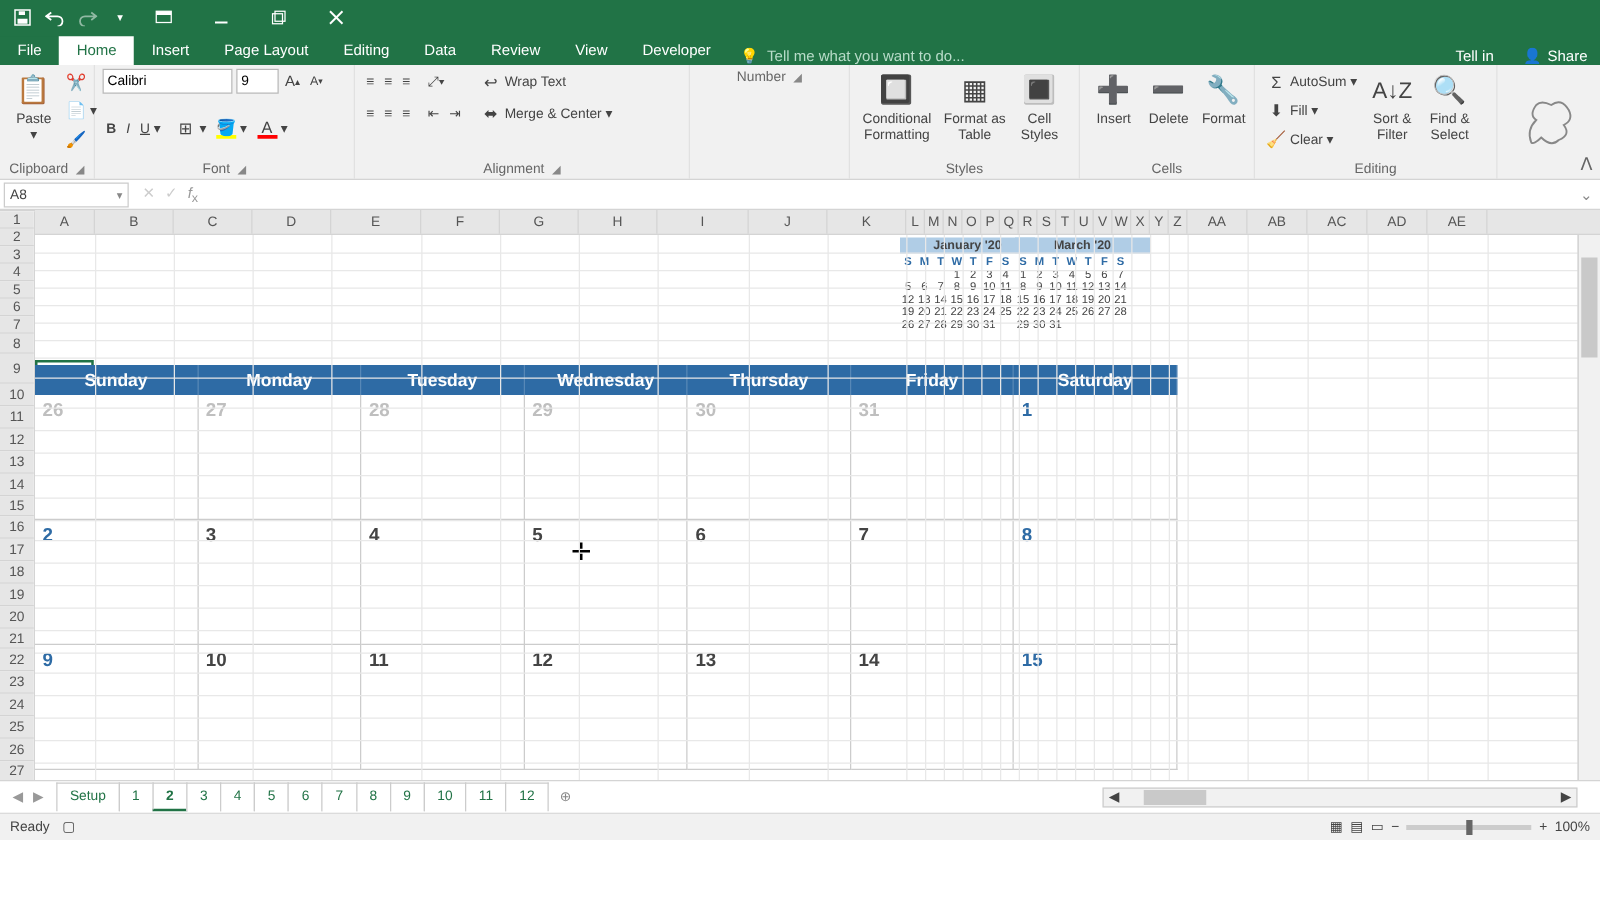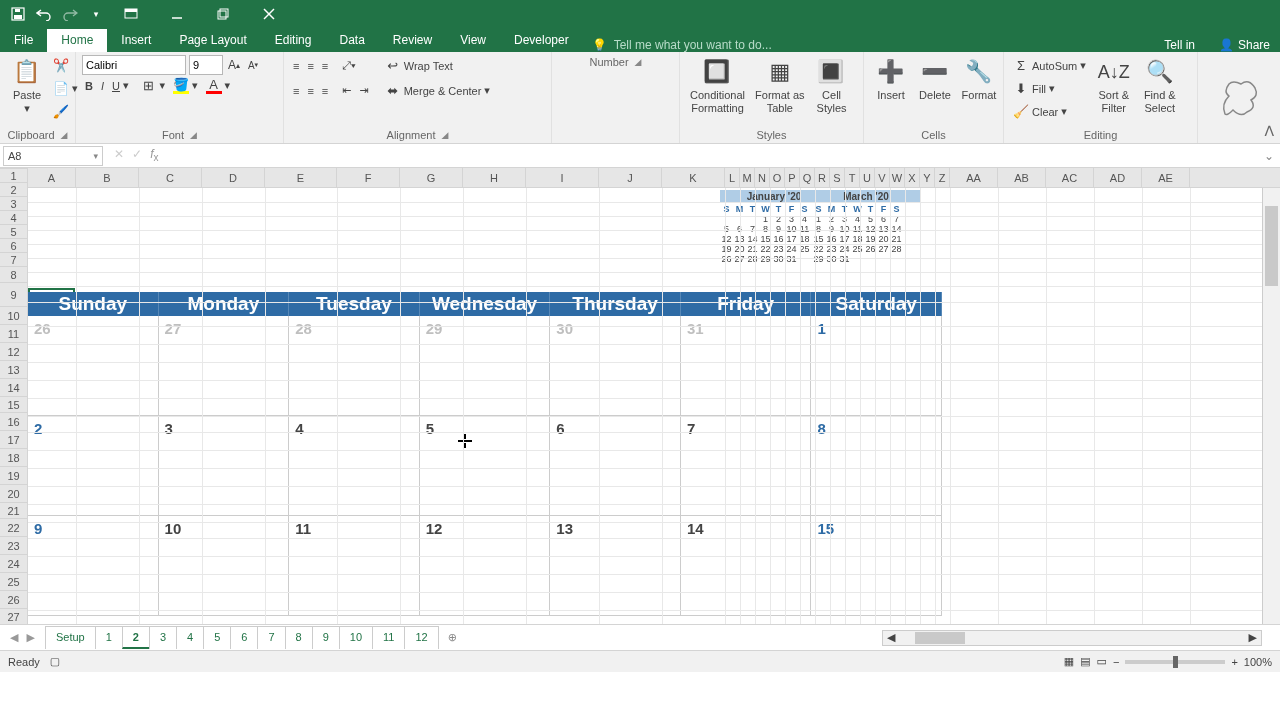--- a/index.html
+++ b/index.html
@@ -55,21 +55,21 @@
 .minical { position:absolute; top: 2px; font-size: 9px; text-align:center; }
 .minical .mh { background:#B0CDE6; font-weight:600; padding:1px 0; text-align:center; margin-bottom:1px; font-size: 10px;}
 .minical table { border-collapse: collapse; }
 .minical td { width: 13px; text-align:center; font-size: 9px; }
 .minical .dh td { color:#2E6BA5; font-weight:600; }
 .selcell { position:absolute; border: 2px solid #217346; }
 .selcell::after { content:''; position:absolute; right:-3px; bottom:-3px; width:6px; height:6px; background:#217346; }
 
 .bigcal { position:absolute; left: 0; top: 104px; width: 914px; }
 .bigcal .hdr { display:flex; background:#2E6BA5; color:#fff; height: 24px; }
-.bigcal .hdr div { flex:1; text-align:center; font-weight:700; font-size: 19px; line-height: 24px; border-right: 1px solid #fff3; }
+.bigcal .hdr div { flex:1; text-align:center; font-weight:700; font-size: 14px; line-height: 24px; border-right: 1px solid #fff3; }
 .bigcal .row { display:flex; height: 100px; }
 .bigcal .cell { flex:1; border-right:1px solid #ccc; border-bottom:1px solid #ccc; padding: 4px 6px; font-size: 15px; font-weight: 700; }
 .bigcal .cell.prev { color:#bfbfbf; font-weight: 700;}
 .bigcal .cell.wkend { color:#2E6BA5; }
 .gridline-v { position:absolute; top:0;bottom:0;width:0;border-right:1px solid #e8e8e8; }
 .gridline-h { position:absolute; left:0;right:0;height:0;border-bottom:1px solid #e8e8e8; }
 
 
 .cur { position:absolute; width:14px; height:14px; }
 .cur::before,.cur::after{ content:''; position:absolute; background:#000; }
@@ -184,21 +184,21 @@
           </div>
       </div>
     </div>
     <div class="group-label">
         <span>Clipboard</span>
         <span class="dlaunch">◢</span>
       </div>
   </div>
 
   <div class="group" style="width:208px">
-    <div class="stack3" style="gap:0">
+    <div class="stack3" style="gap:17px">
       <div style="display:flex;gap:3px;align-items:center">
         <input class="cbo" style="width: 104px; padding: 0px 3px;" value="Calibri">
         <input class="cbo" style="width: 34px; padding: 0px 3px;" value="9">
         <span class="ictiny" style="font-size:12px">A<sup style="font-size:8px">▴</sup></span>
         <span class="ictiny" style="font-size:10px">A<sup style="font-size:7px">▾</sup></span>
       </div>
       <div style="display:flex;gap:2px;align-items:center">
         <span class="sbtn">
             <b>B</b>
           </span>

